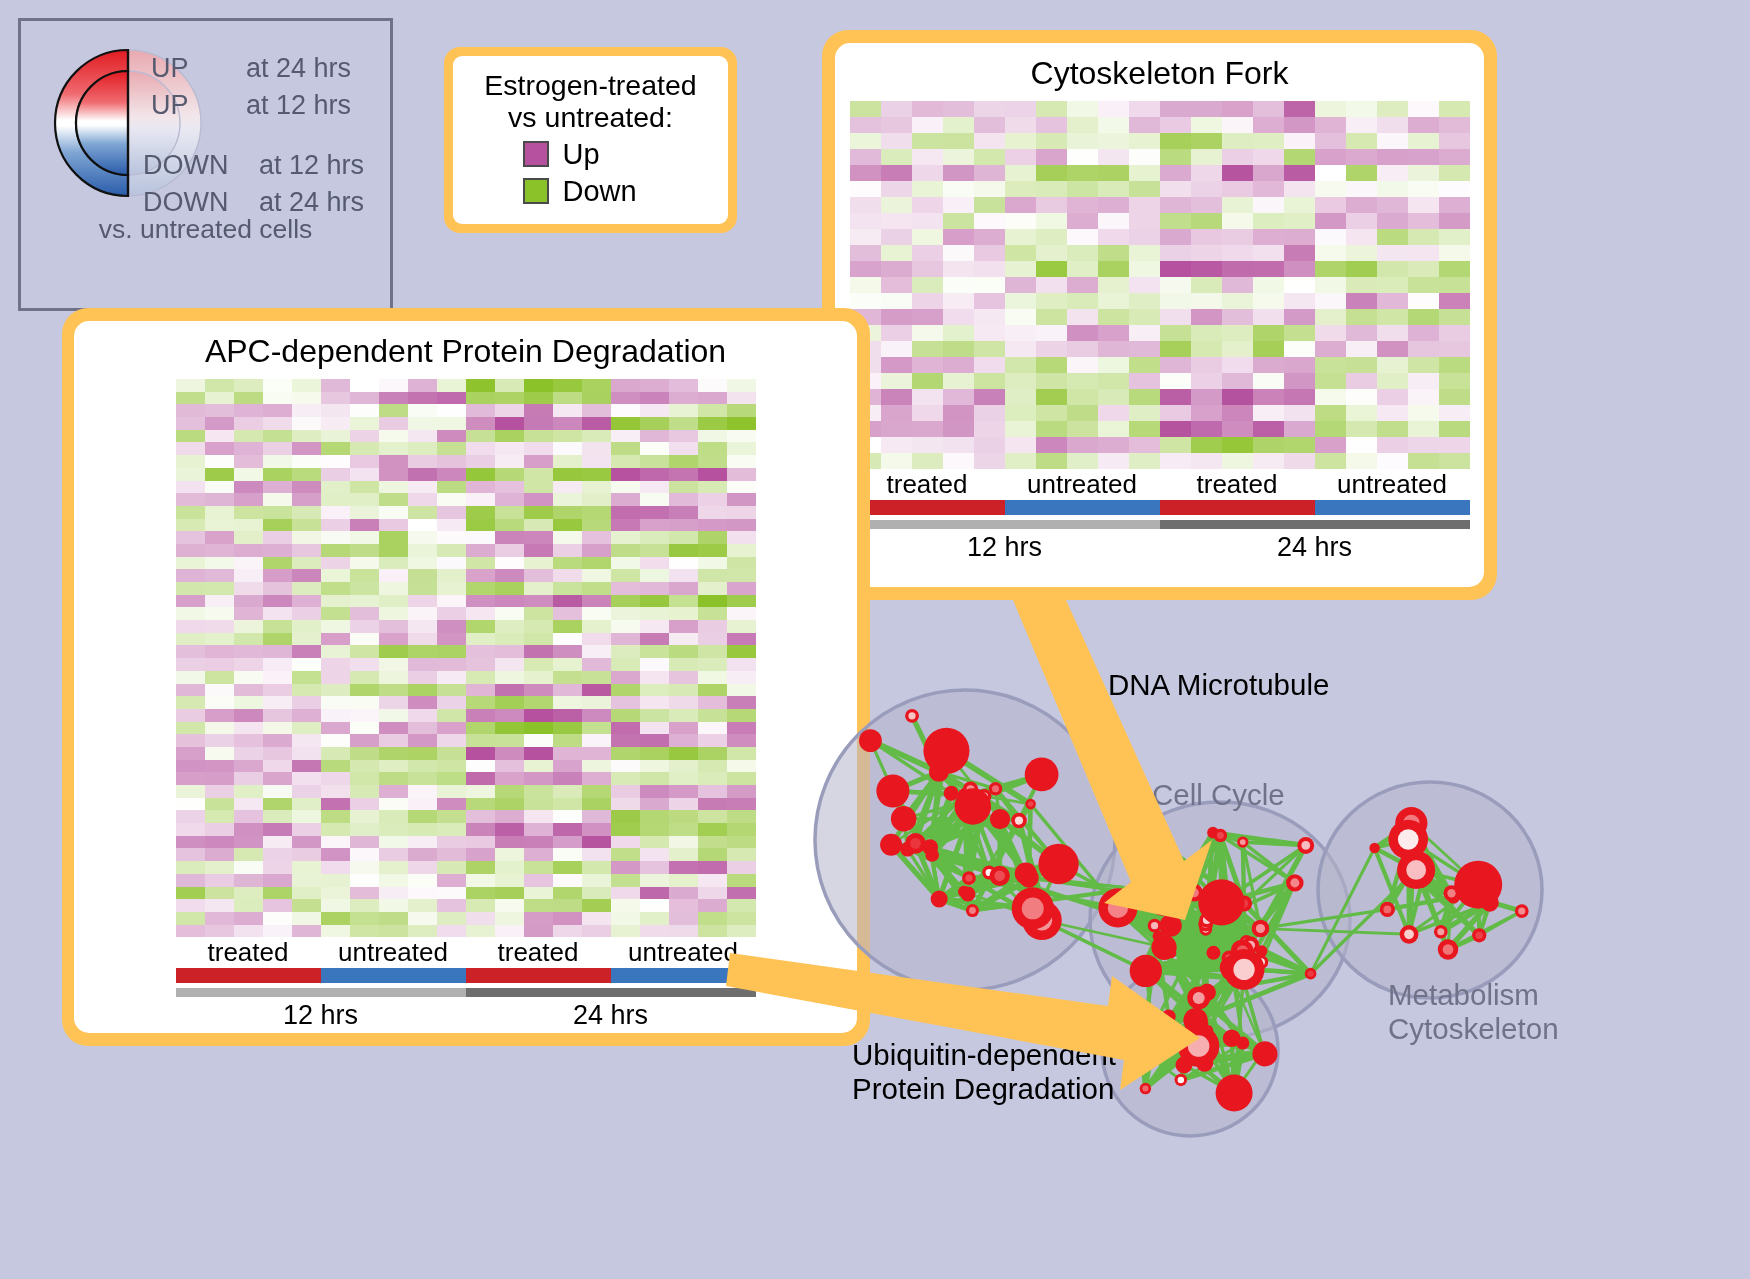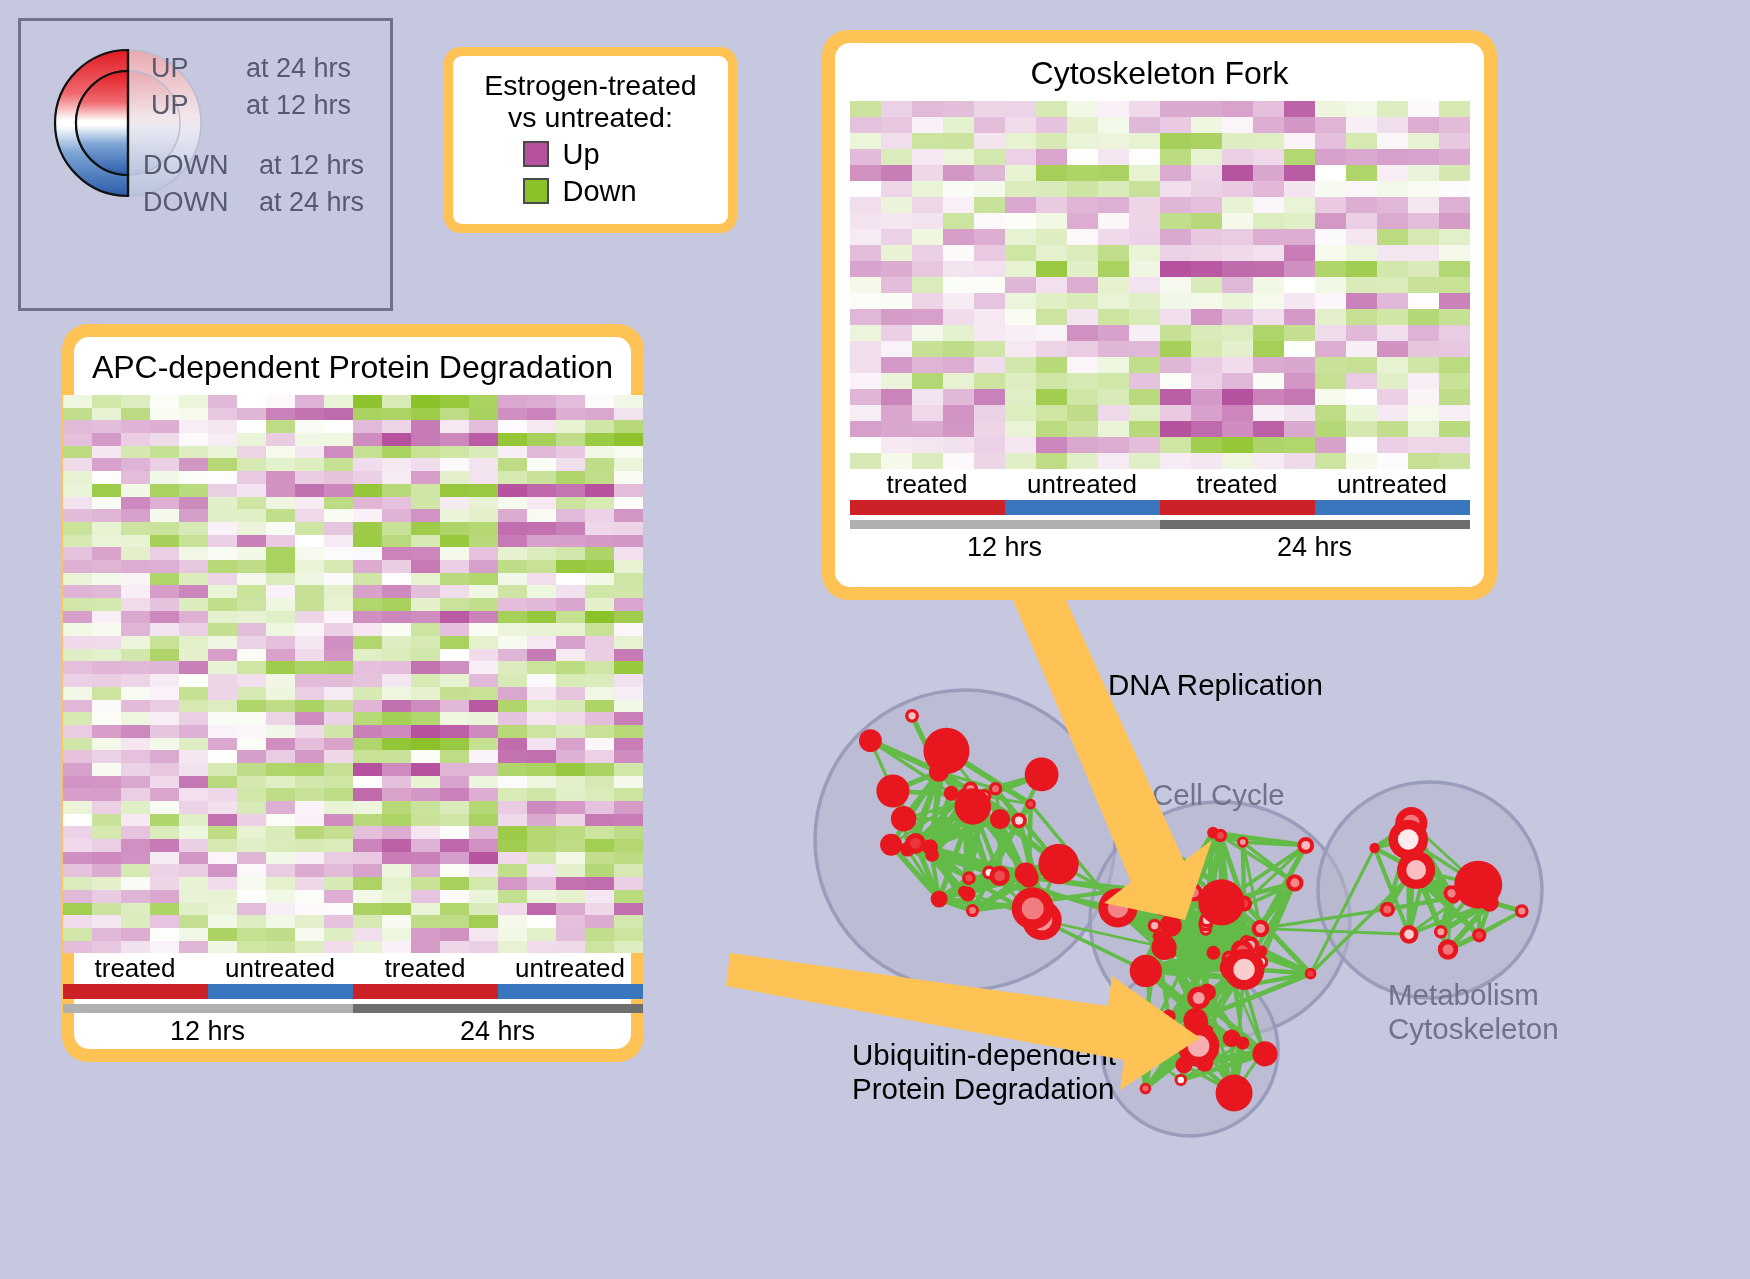--- a/index.html
+++ b/index.html
@@ -36,21 +36,21 @@
   .sw{width:26px;height:26px;border:2px solid #4a4a4a;box-sizing:border-box;display:inline-block;}
   .lg-row span.lbl{font-size:29px;color:#000;min-width:96px;text-align:left;}
 
   
   .panel{background:#ffc255;border-radius:26px;box-sizing:border-box;padding:13px;}
   .panel-inner{width:100%;height:100%;background:#fff;border-radius:15px;box-sizing:border-box;
                display:flex;flex-direction:column;align-items:center;}
   .panel-title{font-size:32px;color:#000;margin-top:12px;margin-bottom:9px;font-weight:400;}
 
   #panel-rf{left:822px;top:30px;width:675px;height:570px;}
-  #panel-apc{left:62px;top:324px;width:582px;height:738px;padding-left:12px;}
+  #panel-apc{left:62px;top:308px;width:808px;height:738px;padding-left:12px;}
 
   
   .heat{display:grid;}
   .heat div{width:100%;height:100%;}
 
   
   .ann{display:flex;flex-direction:column;}
   .ann-labels{display:flex;}
   .ann-labels span{text-align:center;font-size:26px;color:#000;}
   .bar{display:flex;height:15px;}
@@ -105,20 +105,21 @@
   <div class="key-row" style="left:130px;top:69px;">UP</div>
   <div class="key-row" style="left:225px;top:69px;">at 12 hrs</div>
 
   <div class="key-row" style="left:122px;top:129px;">DOWN</div>
   <div class="key-row" style="left:238px;top:129px;">at 12 hrs</div>
 
   <div class="key-row" style="left:122px;top:166px;">DOWN</div>
   <div class="key-row" style="left:238px;top:166px;">at 24 hrs</div>
 
   <div id="key-footer">
+    <div>vs. untreated cells</div>
   </div>
 </div>
 
 <div class="abs" id="legend-card">
   <div id="legend-inner">
     <div class="ttl">Estrogen-treated</div>
     <div class="ttl">vs untreated:</div>
     <div class="lg-row">
       <span class="sw" id="sw-up" style="background: rgb(181, 81, 158);"></span>
       <span class="lbl">Up</span>
@@ -2242,21 +2243,21 @@
         <circle cx="454.05695176838265" cy="349.47624711511315" r="10.629923225836828" fill="rgb(250,205,207)"></circle>
         <circle cx="408.5988182090013" cy="426.0374855598925" r="20.760752132395282" fill="#e8171f"></circle>
         <circle cx="408.5988182090013" cy="426.0374855598925" r="10.795591108845548" fill="rgb(247,174,177)"></circle>
         <circle cx="242.75998324211167" cy="288.3844004647776" r="21.072699991520494" fill="#e8171f"></circle>
         <circle cx="242.75998324211167" cy="288.3844004647776" r="10.957803995590657" fill="rgb(242,125,129)"></circle>
         <circle cx="156.4496270765392" cy="130.82884398822375" r="23.06032024975866" fill="#e8171f"></circle>
         <circle cx="431.41409533593935" cy="282.4358196758096" r="23.134390130639076" fill="#e8171f"></circle>
         <circle cx="688.2347613430131" cy="264.6948475226733" r="23.979522245703265" fill="#e8171f"></circle>
       </g>
     </svg>
-  <div class="cluster-label" id="lbl-dna" style="color: rgb(0, 0, 0); left: 318px; top: 48px;">DNA Replication</div>
+  <div class="cluster-label" id="lbl-dna" style="color: rgb(0, 0, 0); left: 318px; top: 48px;">DNA Microtubule</div>
   <div class="cluster-label" id="lbl-cc" style="color: rgb(111, 114, 136); left: 362px; top: 158px;">Cell Cycle</div>
   <div class="cluster-label" id="lbl-mt" style="color: rgb(111, 114, 136); left: 598px; top: 358px;">Metabolism
 Cytoskeleton</div>
   <div class="cluster-label" id="lbl-ub" style="color: rgb(0, 0, 0); left: 62px; top: 418px;">Ubiquitin-dependent
 Protein Degradation</div>
 </div>
 
 <svg class="abs" id="arrows" viewBox="0 0 1750 1279">
   <polygon id="arrow-a" points="1013,600 1066,600 1184,861 1212,840 1185,920 1104,903 1131,882" fill="#ffc255"></polygon>
   <polygon id="arrow-b" points="730,953 1108,1006 1112,976 1200,1038 1120,1090 1124,1060 726,986" fill="#ffc255"></polygon>

